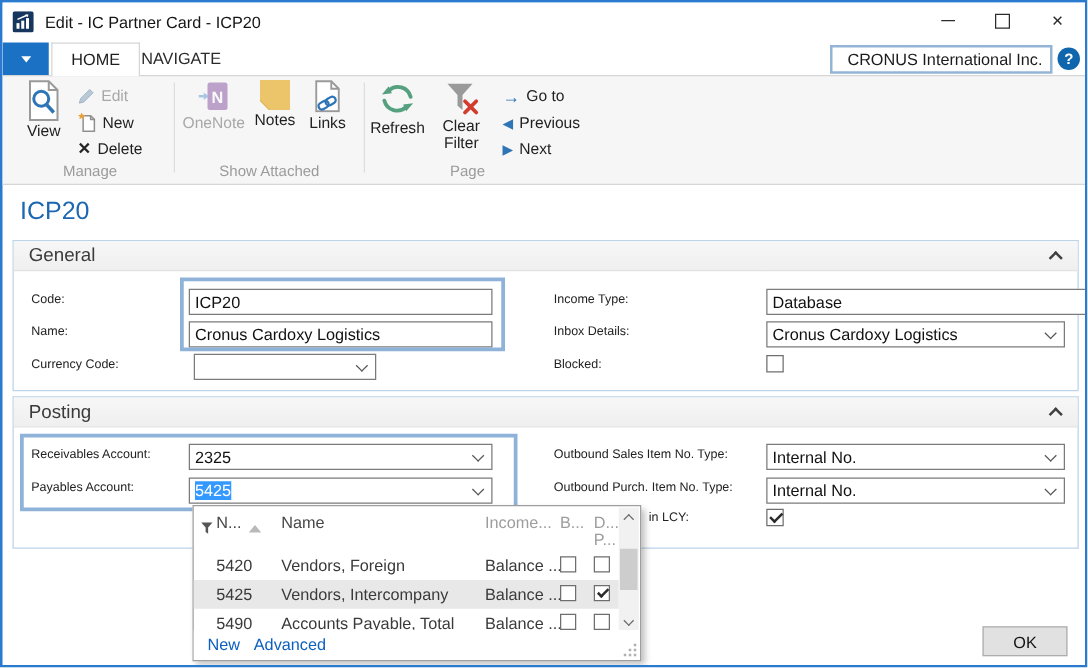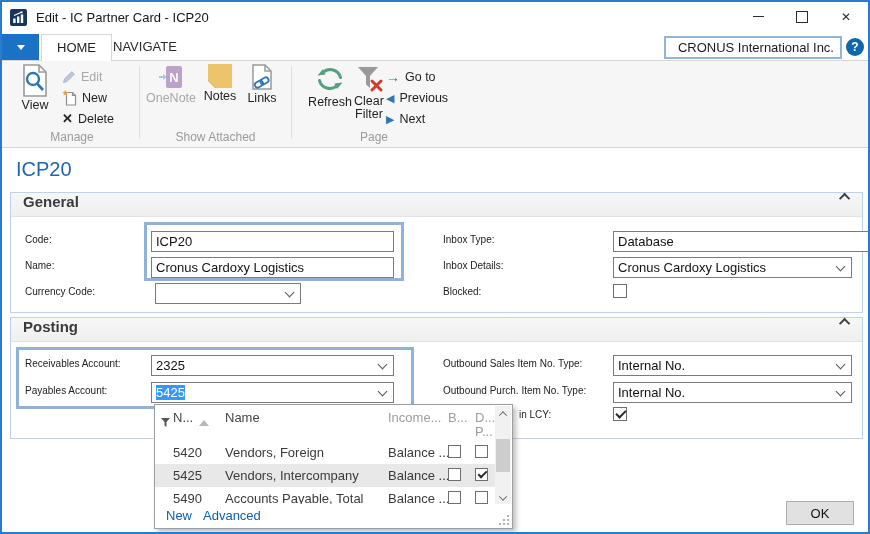--- a/index.html
+++ b/index.html
@@ -46,21 +46,21 @@
 
   
   .notes-sticky { width:24px; height:24px; background:#ecc46a; clip-path:polygon(0 0,100% 0,100% 100%,30% 100%,0 70%); position:relative; }
   .notes-sticky::after { content:""; position:absolute; left:0; bottom:0; width:8px; height:8px; background:#d8a948; clip-path:polygon(0 0,100% 100%,0 100%); }
 
   
   .page-title { position:absolute; left:14px; top:156px; font-size:20px; color:#1d66b0; }
   .fasttab { position:absolute; left:8px; width:853px; border:1px solid #bcd3e8; background:#fff; }
   .ft-general { top:190px; height:121px; }
   .ft-posting { top:315px; height:122px; }
-  .ft-header { height:24px; background:linear-gradient(#f7f7f7,#efefef); border-bottom:1px solid #e2e2e2; display:flex; padding:0 12px; font-size:15px; color:#3b3b3b;font-weight:bold; }
+  .ft-header { height:24px; background:linear-gradient(#f7f7f7,#efefef); border-bottom:1px solid #e2e2e2; display:flex; align-items:center; padding:0 12px; font-size:15px; color:#3b3b3b; }
   .collapse-chev { margin-left:auto; width:8px; height:8px; border-left:2px solid #404040; border-top:2px solid #404040; transform:rotate(45deg) translateY(2px); }
   .flabel { position:absolute; font-size:10px; color:#222; }
   .fvalue { position:absolute; height:21px; border:1px solid #7b7b7b; background:#fff; font-size:13px; color:#111; padding:1px 4px; line-height:17px; font-family:"Liberation Sans",sans-serif; }
   input.fvalue { outline:none; }
   .combo { padding-right:18px; }
   .combo .chev { position:absolute; right:7px; top:5px; width:7px; height:7px; border-right:1.4px solid #555; border-bottom:1.4px solid #555; transform:rotate(45deg); }
   .checkbox { position:absolute; width:14px; height:14px; border:1px solid #6e6e6e; background:#fff; }
   .checkbox.checked::after { content:""; position:absolute; left:2px; top:2px; width:8px; height:4px; border-left:2px solid #2b2b2b; border-bottom:2px solid #2b2b2b; transform:rotate(-45deg); }
   .hl-box { position:absolute; border:3px solid #8fb2d9; pointer-events:none; z-index:5; }
   .sel-text { background:#3399ff; color:#fff; }
@@ -183,42 +183,42 @@
           </g>
         </svg>
         <span class="blabel">Links</span>
       </div>
       <div class="glabel">Show Attached</div>
     </div>
 
     <div class="rsep" style="left:289px;"></div>
 
     <div class="rgroup" style="left:292px;width:160px;">
-      <div class="bigbtn" style="left:12px;width:48px;">
+      <div class="bigbtn" style="left:0;width:48px;">
         <svg width="30" height="30" viewBox="0 0 30 30">
           <g stroke="#54a07f" stroke-width="3.1" fill="none" stroke-linecap="round">
             <path d="M25.5 13.5 a10.5 10.5 0 0 0 -17.5 -5"></path>
             <path d="M4.5 16.5 a10.5 10.5 0 0 0 17.5 5"></path>
           </g>
           <path d="M10.5 10.5 l-8 1 5.5-6.5z" fill="#54a07f"></path>
           <path d="M19.5 19.5 l8-1-5.5 6.5z" fill="#54a07f"></path>
         </svg>
         <span class="blabel">Refresh</span>
       </div>
       <div class="bigbtn" style="left:54px;width:42px;">
         <svg width="29" height="29" viewBox="0 0 29 29">
           <path d="M3 3 h20 l-8 9 v12 l-4 -3.5 v-8.5 z" fill="#9a9a9a"></path>
           <g stroke="#d33b2c" stroke-width="3" stroke-linecap="round">
             <line x1="17" y1="17" x2="26" y2="26"></line>
             <line x1="26" y1="17" x2="17" y2="26"></line>
           </g>
         </svg>
         <span class="blabel">Clear Filter</span>
       </div>
-      <div class="smallstack" style="left:92px;">
+      <div class="smallstack" style="left:108px;">
         <div class="smallitem">
           <span class="goto-arrow"></span>
           <span>Go to</span>
         </div>
         <div class="smallitem">
           <span class="prev-tri"></span>
           <span>Previous</span>
         </div>
         <div class="smallitem">
           <span class="next-tri"></span>
@@ -238,21 +238,21 @@
     </div>
     <div class="flabel" style="left:14px;top:41px;">Code:</div>
     <input class="fvalue" style="left: 140px; top: 38px; width: 243px;" readonly="" value="ICP20">
     <div class="flabel" style="left:14px;top:67px;">Name:</div>
     <input class="fvalue" style="left: 140px; top: 64px; width: 243px;" readonly="" value="Cronus Cardoxy Logistics">
     <div class="flabel" style="left:14px;top:93px;">Currency Code:</div>
     <div class="fvalue combo" style="left:144px;top:90px;width:146px;">
       <span></span>
       <span class="chev"></span>
     </div>
-    <div class="flabel" style="left:432px;top:41px;">Inbox Type:</div>
+    <div class="flabel" style="left:432px;top:41px;">Income Type:</div>
     <div class="fvalue combo" style="left:602px;top:38px;width:272px;">
       <span>Database</span>
       <span class="chev"></span>
     </div>
     <div class="flabel" style="left:432px;top:67px;">Inbox Details:</div>
     <div class="fvalue combo" style="left:602px;top:64px;width:239px;">
       <span>Cronus Cardoxy Logistics</span>
       <span class="chev"></span>
     </div>
     <div class="flabel" style="left:432px;top:93px;">Blocked:</div>

